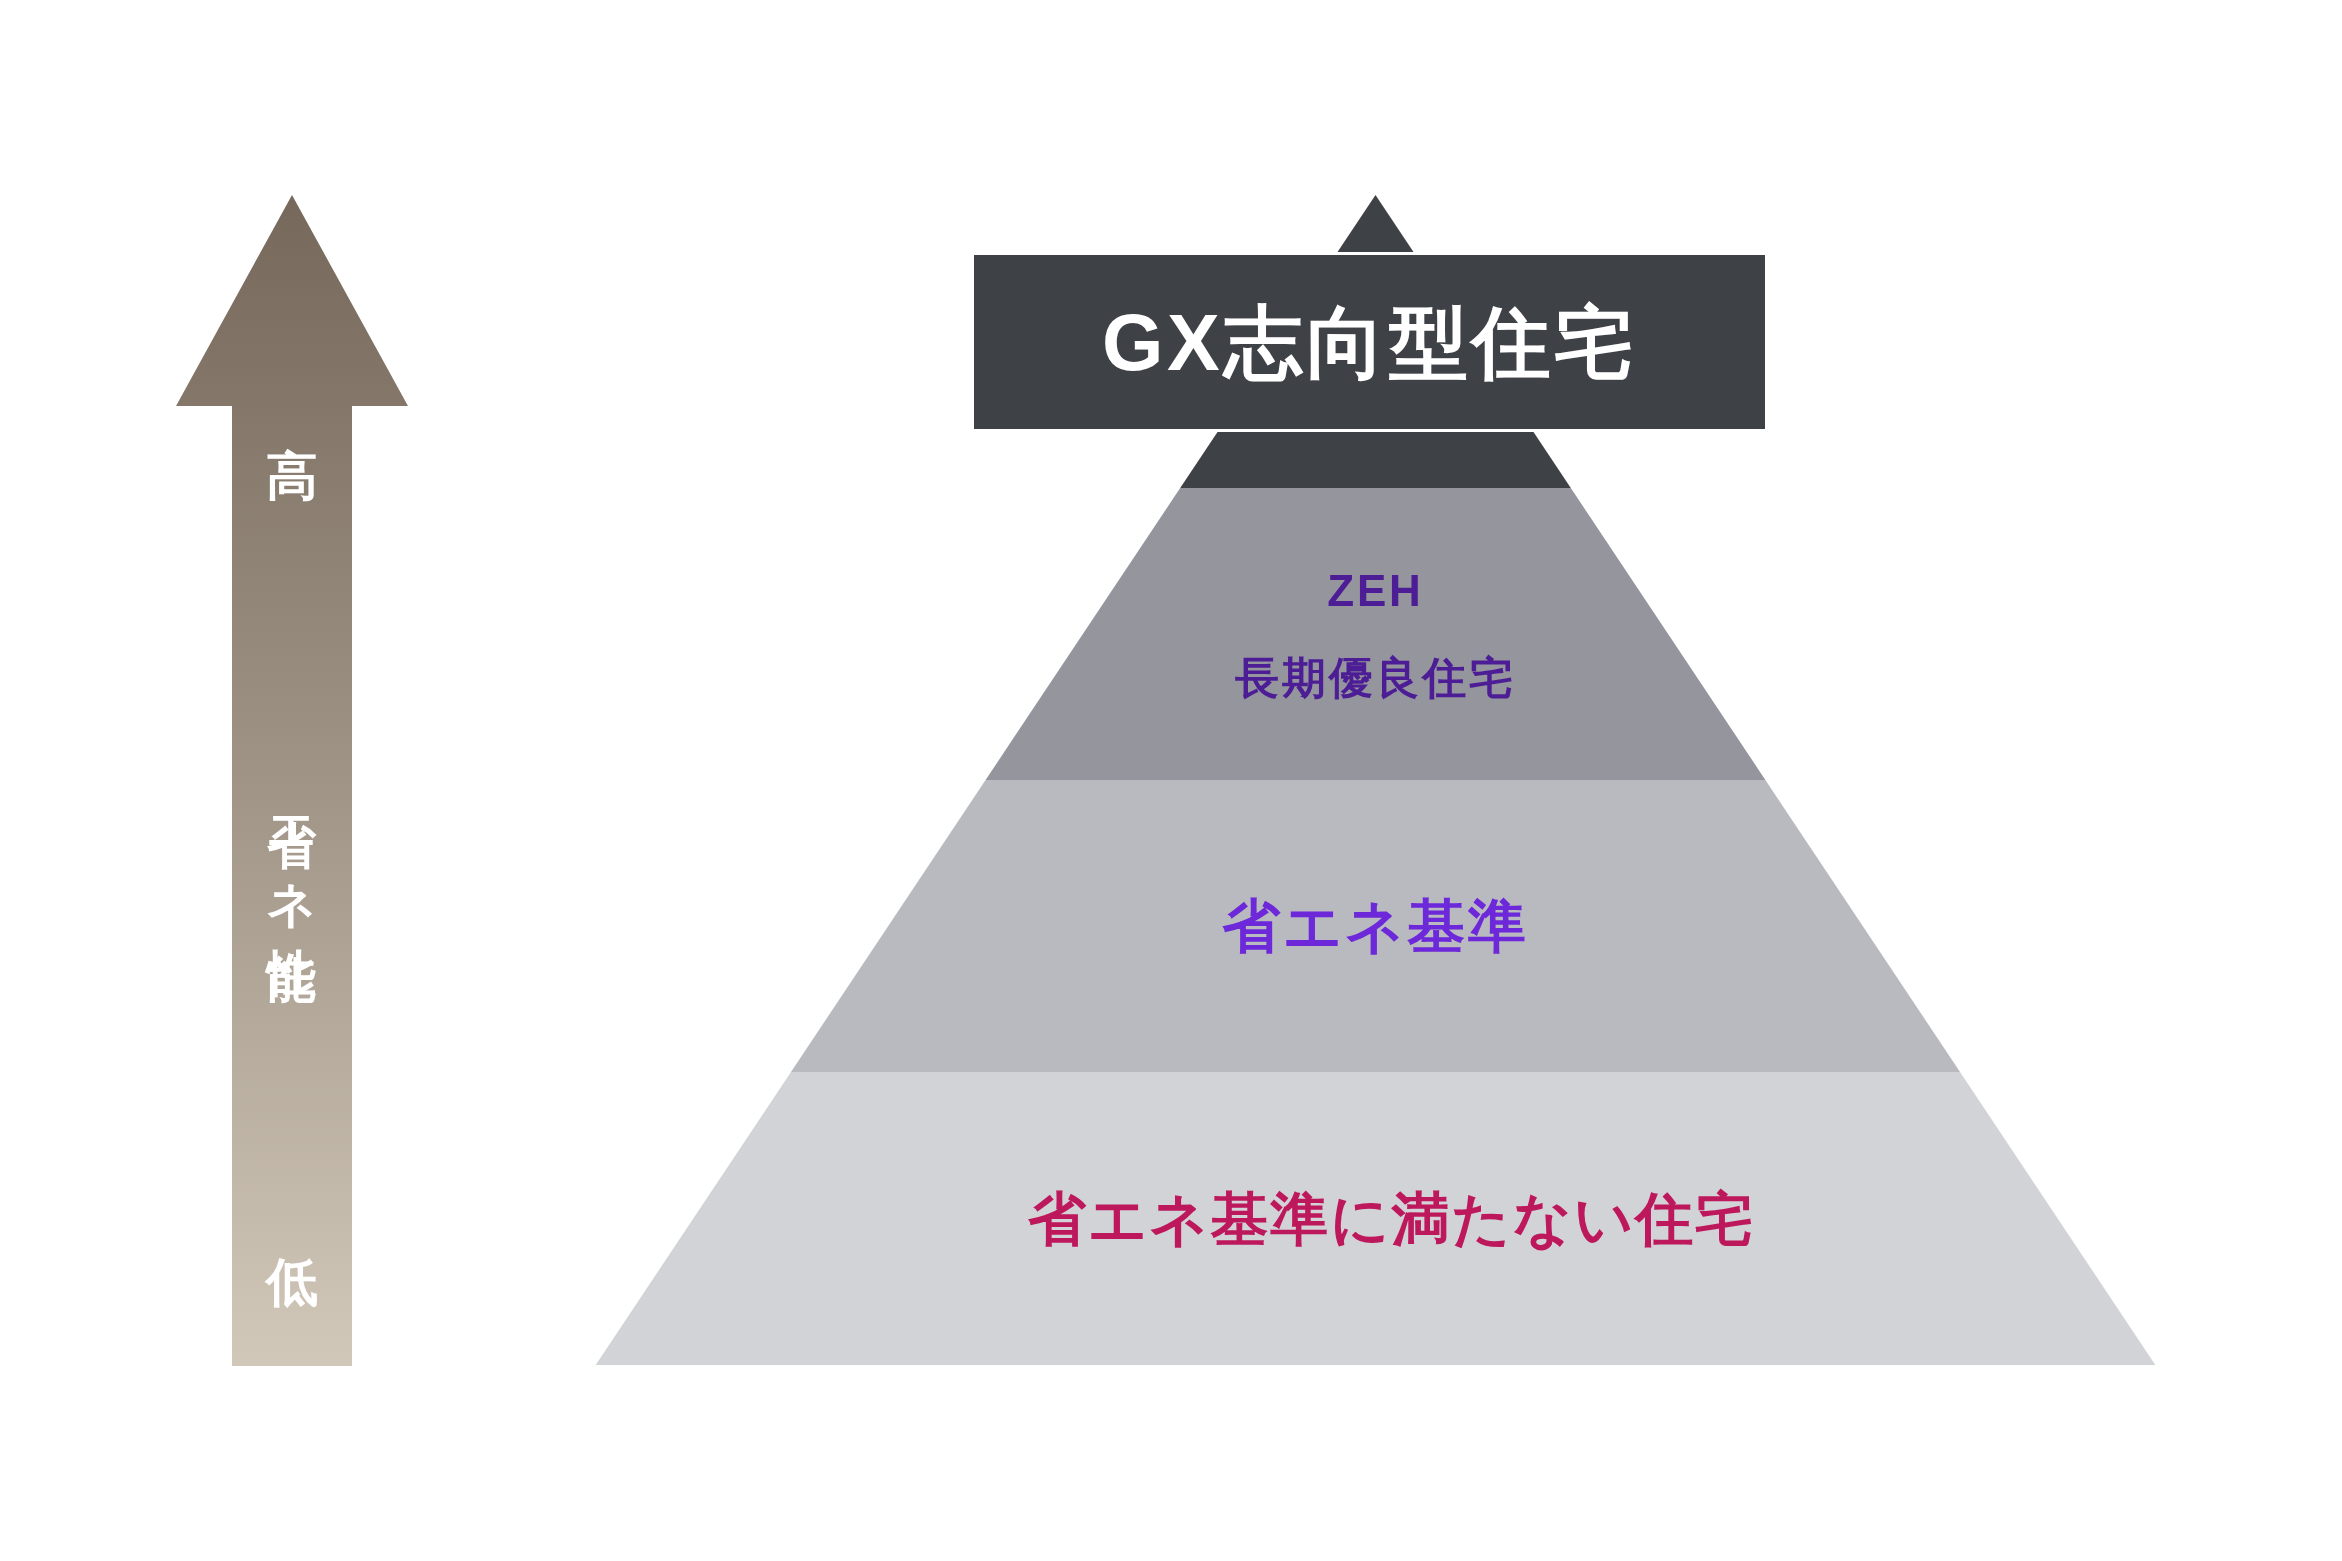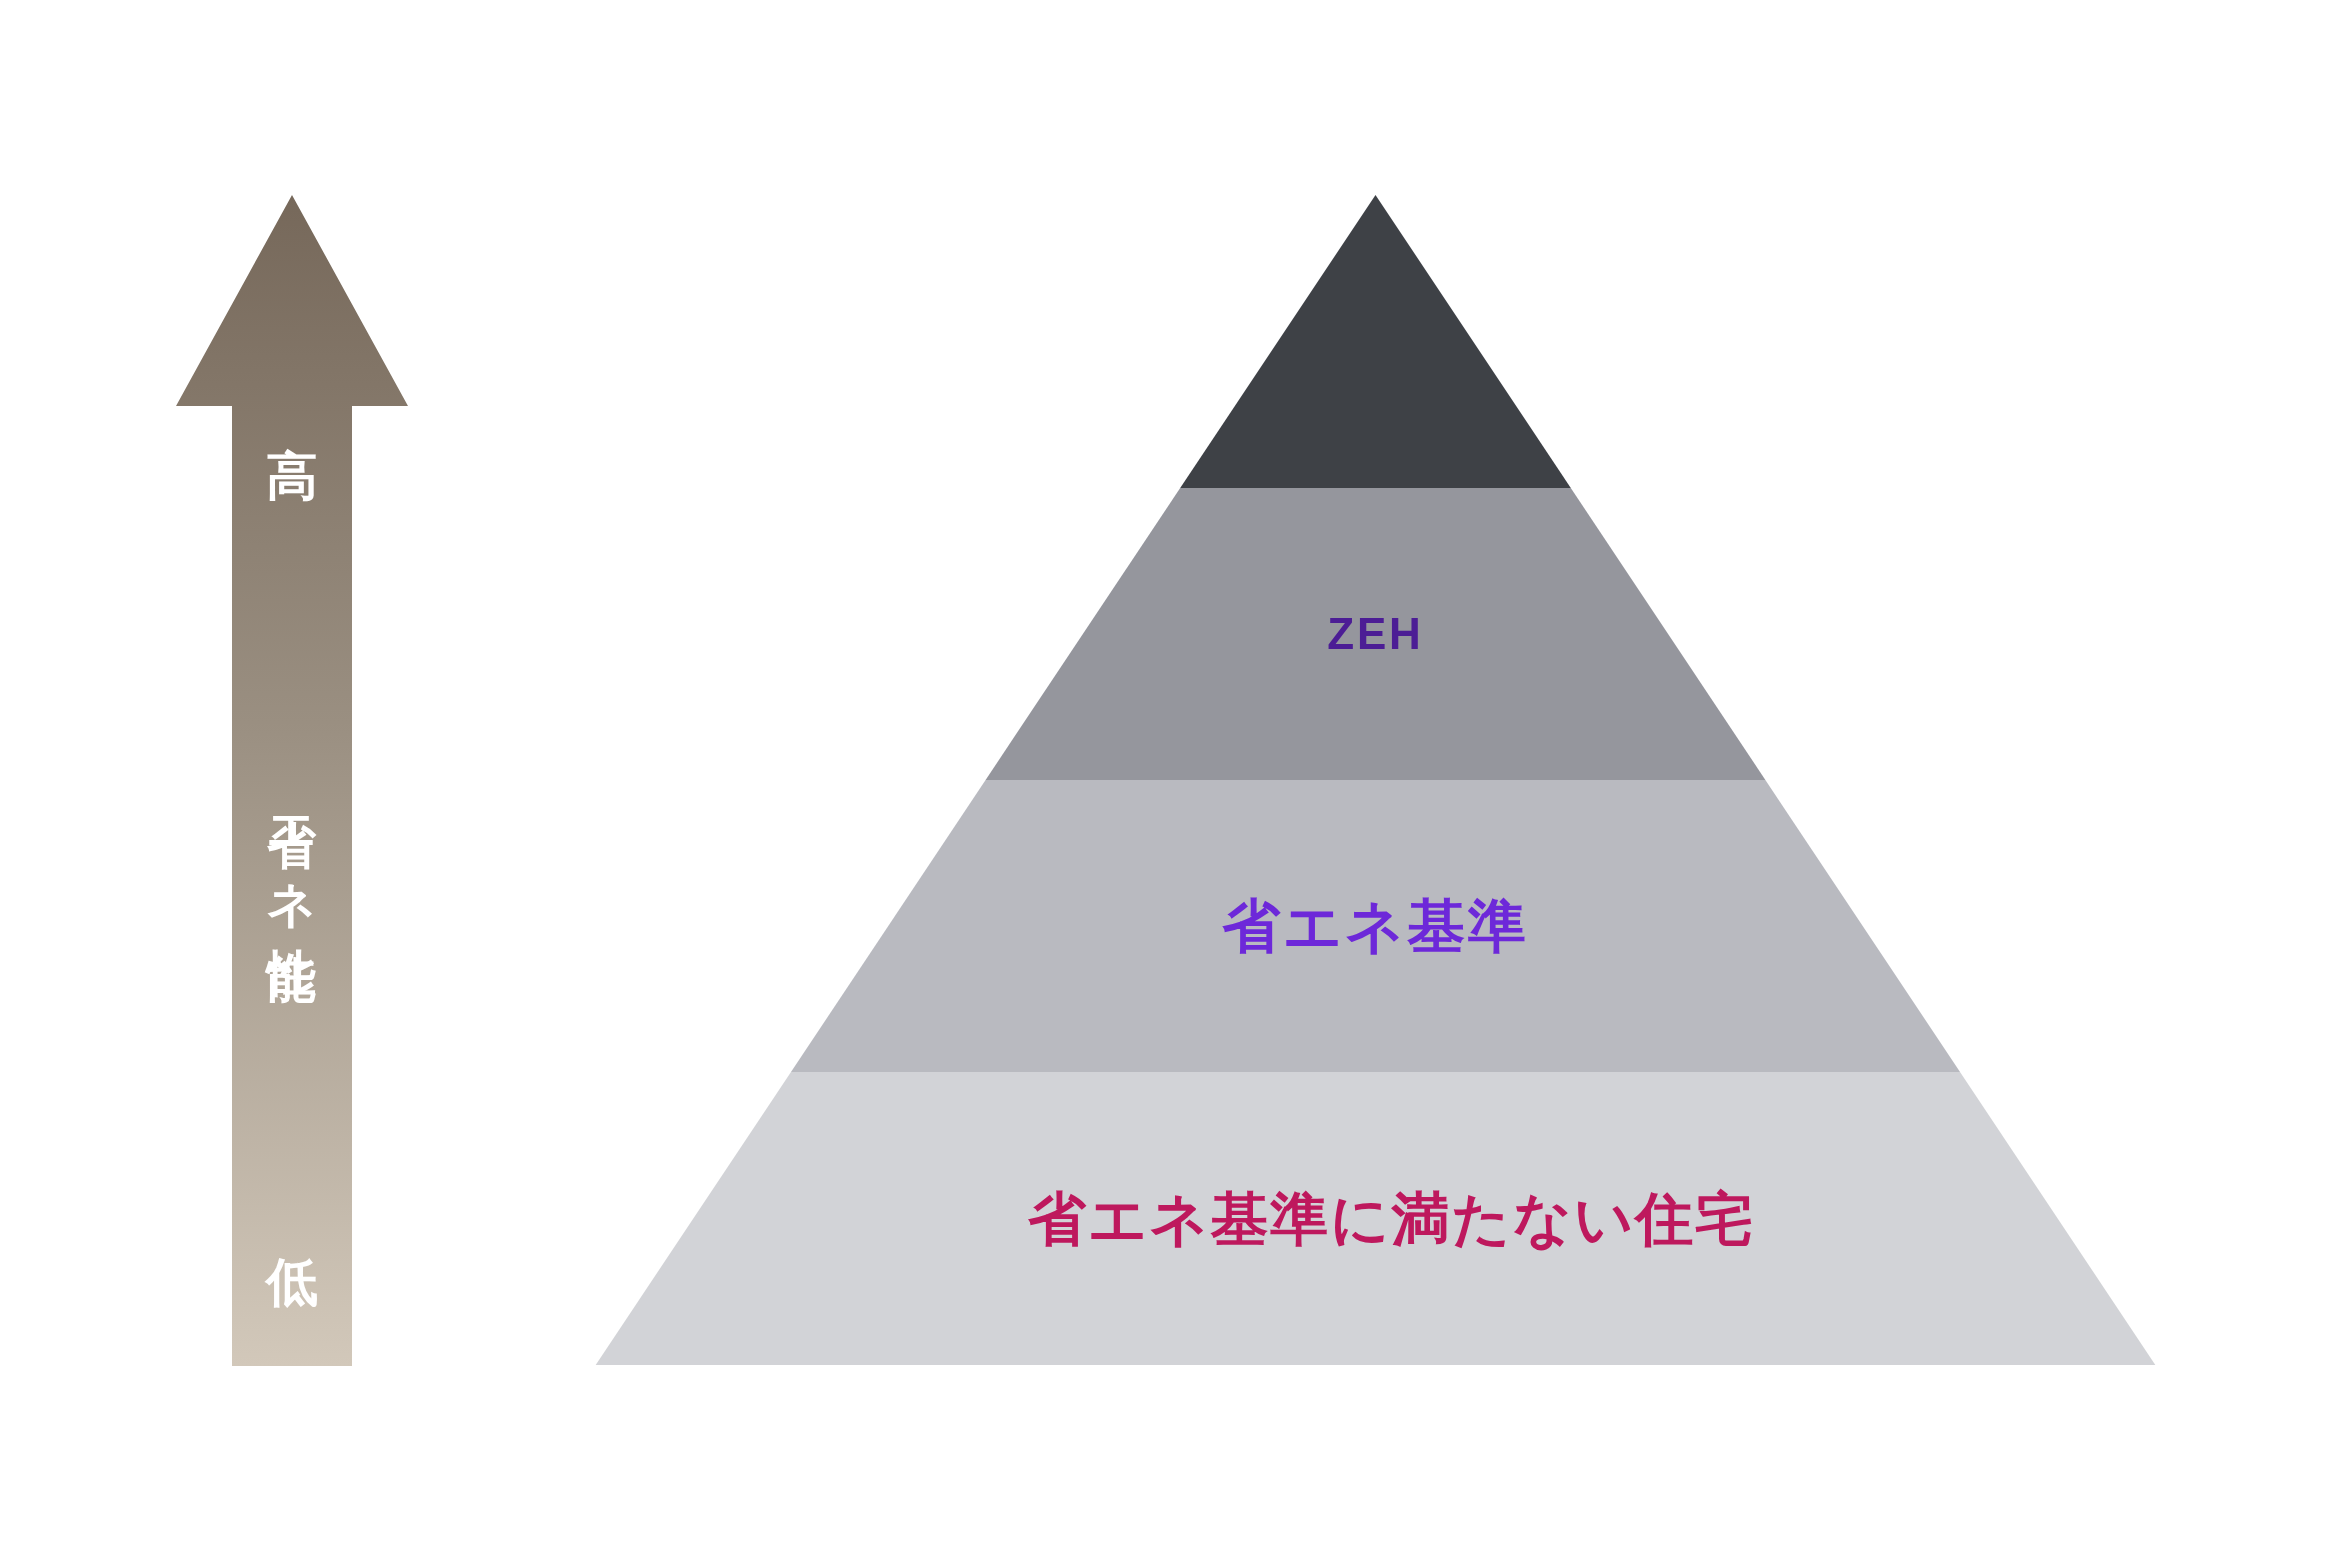--- a/index.html
+++ b/index.html
@@ -144,26 +144,30 @@
       <div id="arrow-label-axis">省エネ性能</div>
     </div>
     <div class="arrow-label" id="arrow-label-low">低</div>
   </div>
 
   <div id="pyramid">
     <div class="tier" id="tier-gx"></div>
 
     <div class="tier" id="tier-zeh">
       <div class="tier-line-white">ZEH</div>
+      <div class="tier-line-white">長期優良住宅</div>
     </div>
 
     <div class="tier" id="tier-shoene">
       <div class="tier-title">省エネ基準</div>
     </div>
 
     <div class="tier" id="tier-below">
       <div class="tier-dark-line">省エネ基準に満たない住宅</div>
     </div>
   </div>
 
+  <div id="gx-banner">
+    <div id="gx-banner-label">GX志向型住宅</div>
+  </div>
 
 </div>
 
 
 </body></html>

